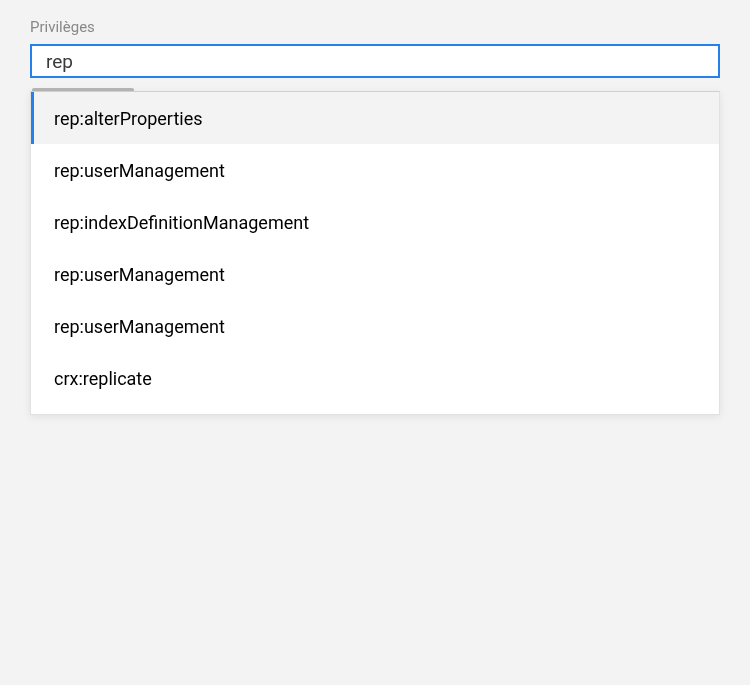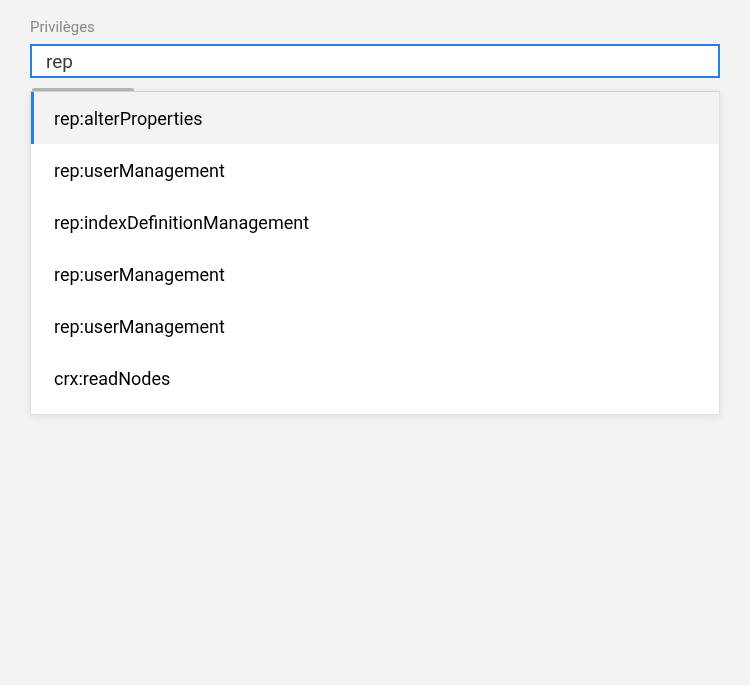--- a/index.html
+++ b/index.html
@@ -72,14 +72,14 @@
 </div>
 
 <div class="chip-stub"></div>
 
 <div class="dropdown" id="dropdown">
     <div class="dropdown-item highlighted">rep:alterProperties</div>
     <div class="dropdown-item">rep:userManagement</div>
     <div class="dropdown-item">rep:indexDefinitionManagement</div>
     <div class="dropdown-item">rep:userManagement</div>
     <div class="dropdown-item">rep:userManagement</div>
-    <div class="dropdown-item">crx:readNodes</div>
+    <div class="dropdown-item">crx:replicate</div>
   </div>
 
 </body></html>

